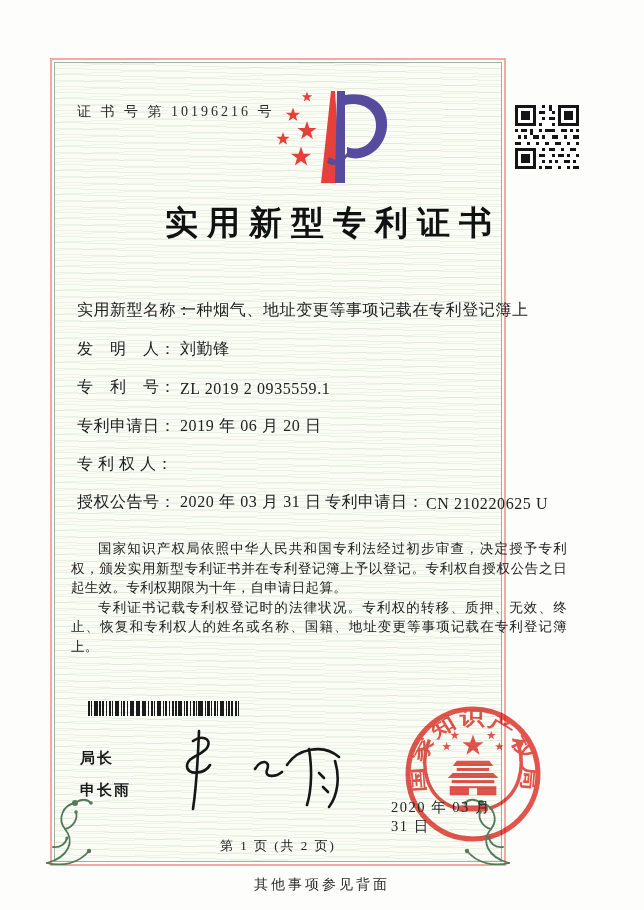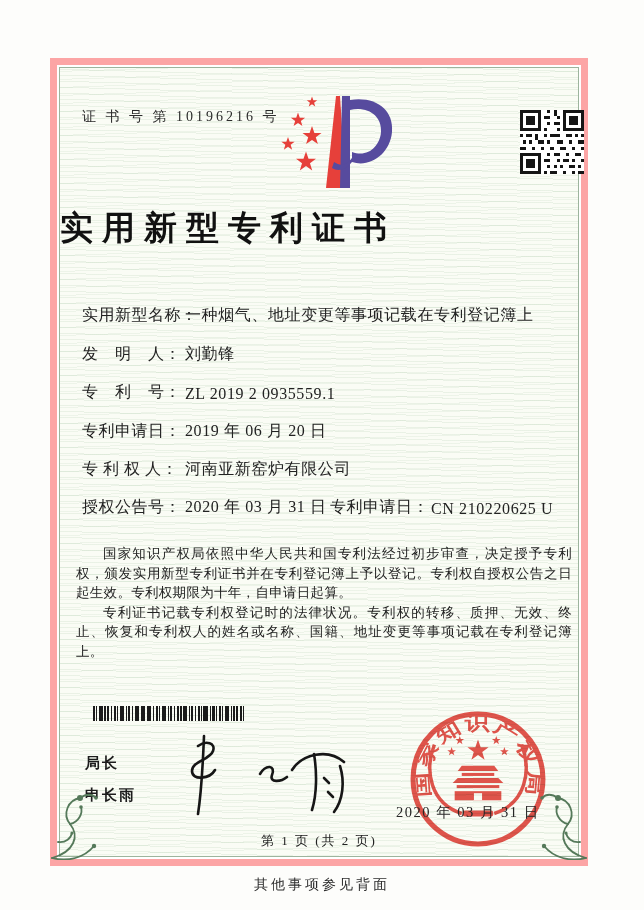--- a/index.html
+++ b/index.html
@@ -1,41 +1,41 @@
 <!DOCTYPE html>
 <html><head>
 <meta charset="utf-8">
 <style>
   * { margin:0; padding:0; box-sizing:border-box; }
   html,body { width:644px; height:910px; background:#fdfdfb; font-family:"Liberation Serif","DejaVu Serif",serif; }
   .page { position:relative; width:644px; height:910px; overflow:hidden; }
 
   .frame-outer {
-    position:absolute; left:50px; top:58px; width:538px; height:808px;
-    border:7px solid #fca5a5; padding:2px; background:#fff;
+    position:absolute; left:50px; top:58px; width:456px; height:808px;
+    border:2px solid #fca5a5; padding:2px; background:#fff;
   }
   .frame-inner {
     position:relative; width:100%; height:100%;
     border:1px solid #9db49d;
     background-color:#fafcf5;
     background-image:
       repeating-linear-gradient(1.6deg, rgba(123,170,123,.13) 0 1px, rgba(255,255,255,0) 1px 6px),
       repeating-linear-gradient(-1.8deg, rgba(123,170,123,.10) 0 1px, rgba(255,255,255,0) 1px 8px);
     overflow:visible;
   }
 
   .cert-no { position:absolute; left:22px; top:40px; font-size:14px; letter-spacing:3px; color:#2b2b2b; }
 
   .logo { position:absolute; left:212px; top:20px; width:132px; height:112px; }
 
   .qr { position:absolute; left:460px; top:42px; width:64px; height:64px; }
 
   .title {
     position:absolute; left:0; top:138px; width:100%;
-    text-align:left; font-size:33px; font-weight:700; letter-spacing:9px;
+    text-align:right; font-size:33px; font-weight:700; letter-spacing:9px;
     color:#111; font-family:"Liberation Serif","DejaVu Serif",serif;
   }
 
   .fields { position:absolute; left:22px; top:220px; width:502px; }
   .row { height:38.4px; display:flex; align-items:flex-end; font-size:16px; color:#222; }
   .lab { display:inline-block; width:103px; white-space:nowrap; letter-spacing:.5px; }
   .val { letter-spacing:.6px; }
   .grant .val-date { display:inline-block; width:145px; }
   .grant .lab2 { width:auto; margin-right:2px; }
 
@@ -132,21 +132,20 @@
         <div class="row">
           <span class="lab">专　利　号：</span>
           <span class="val">ZL 2019 2 0935559.1</span>
         </div>
         <div class="row">
           <span class="lab">专利申请日：</span>
           <span class="val">2019 年 06 月 20 日</span>
         </div>
         <div class="row">
           <span class="lab">专 利 权 人：</span>
-          <span class="val">河南亚新窑炉有限公司</span>
         </div>
         <div class="row grant">
           <span class="lab">授权公告号：</span>
           <span class="val val-date">2020 年 03 月 31 日</span>
           <span class="lab lab2">专利申请日：</span>
           <span class="val">CN 210220625 U</span>
         </div>
       </div>
 
       <div class="paras">

